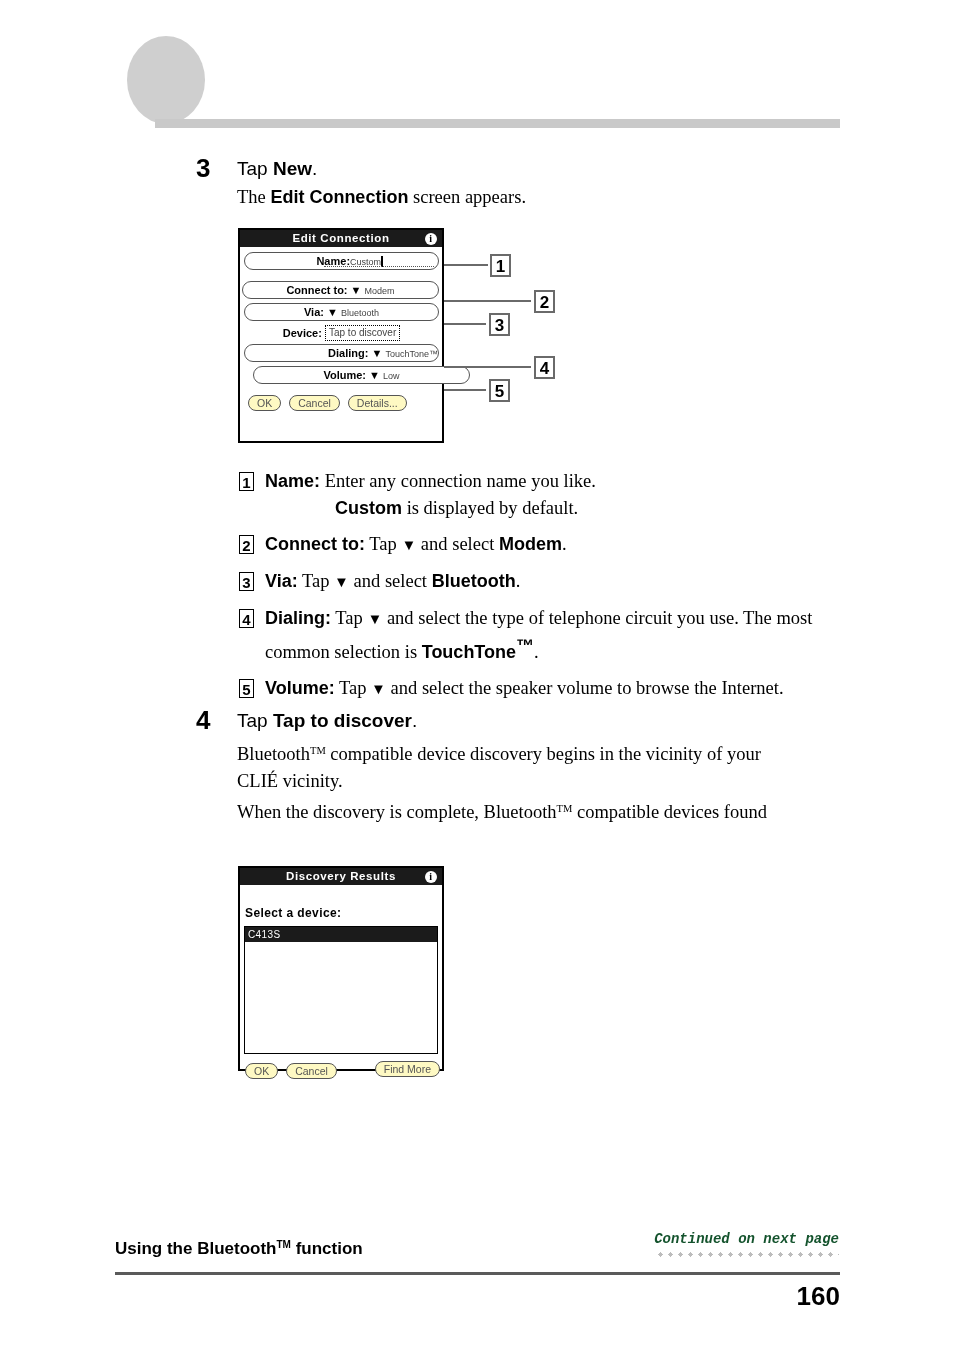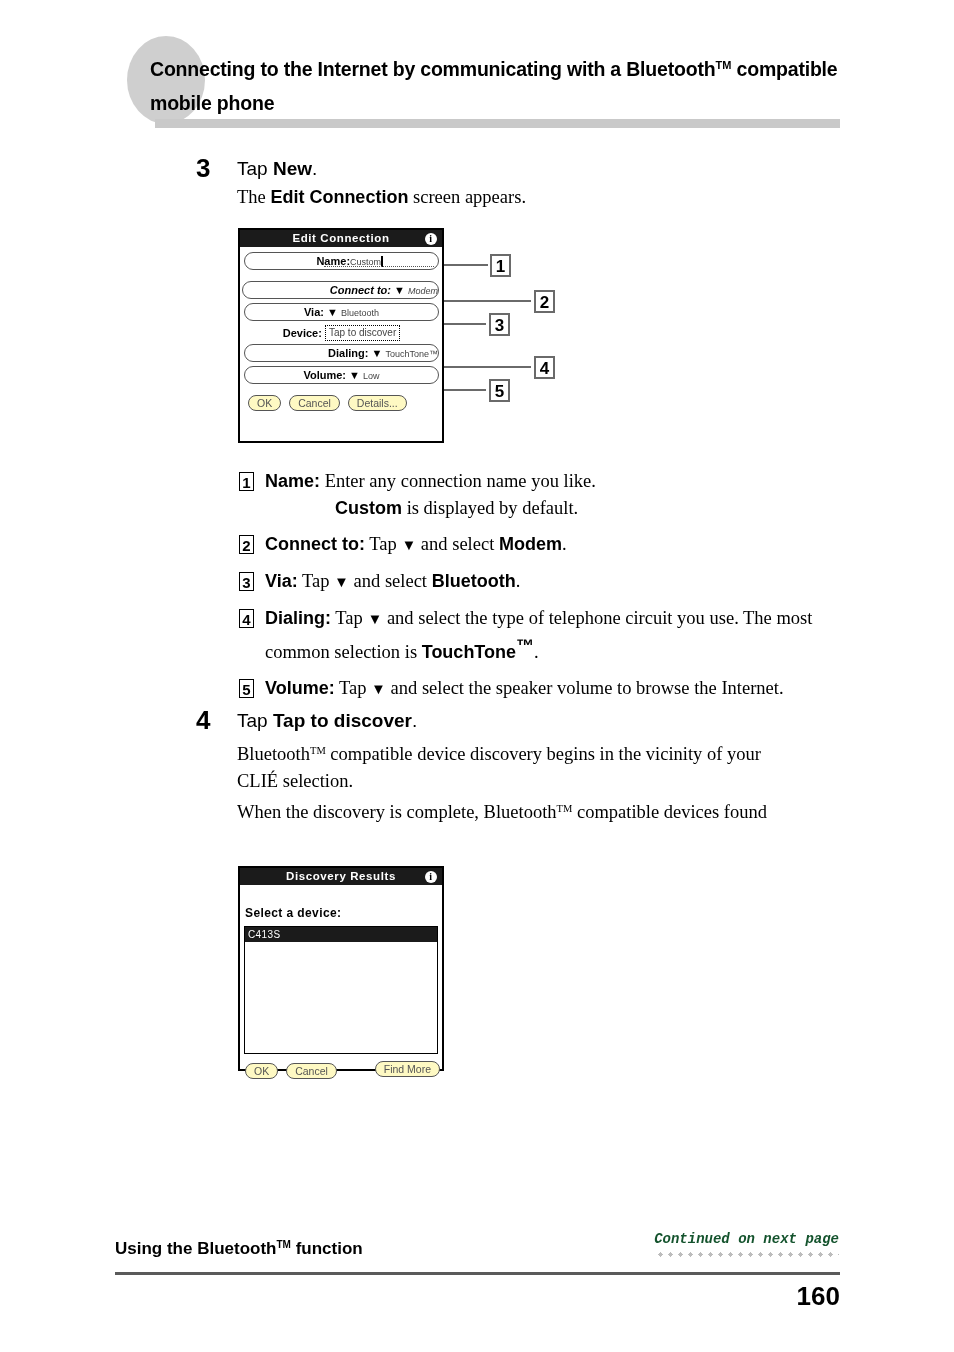--- a/index.html
+++ b/index.html
@@ -198,40 +198,40 @@
     left: 84px; top: 19px;
     width: 110px;
     border-bottom: 1.2px dotted #555;
   }
   .caret {
     display: inline-block;
     width: 1.5px; height: 11px;
     background: #000;
     vertical-align: -2px;
   }
-  .row-connect { left: 2px; top: 34px; width: 197px; text-align: right; font-style: italic; }
+  .row-connect { left: 2px; top: 34px; width: 197px; text-align: center; }
   .row-via     { left: 4px; top: 56px; width: 195px; text-align: center; }
   .row-device  {
     position: absolute;
     left: 4px; top: 78px; width: 195px; height: 17px;
     font-family: "Liberation Sans", sans-serif;
     font-size: 11px; line-height: 17px;
     text-align: center;
   }
   .dotted-box {
     display: inline-block;
     border: 1.4px dotted #000;
     padding: 0 3px;
     color: #444;
     font-size: 10px;
     line-height: 14px;
     vertical-align: 1px;
   }
   .row-dialing { left: 4px; top: 97px; width: 195px; text-align: right; }
-  .row-volume  { left: 4px; top: 119px; width: 195px; text-align: center; }
+  .row-volume  { left: 13px; top: 119px; width: 217px; text-align: center; }
 
   .btnrow {
     position: absolute;
     left: 8px; top: 146px;
     width: 190px;
   }
   .pbtn {
     display: inline-block;
     border: 1.4px solid #555;
     border-radius: 9px;
@@ -343,24 +343,20 @@
     font-size: 26px;
     color: #000;
   }
 </style>
 </head>
 <body>
 
 <div class="header-wrap">
   <div class="header-ellipse"></div>
   <div class="header-bar"></div>
-  <div class="header-title">
-    <span>Connecting to the Internet by communicating with a Bluetooth</span><sup>TM</sup><span> compatible</span><br>
-    <span>mobile phone</span>
-  </div>
 </div>
 
 <div class="step">
   <div class="step-num" style="left:196px; top:155px;">3</div>
   <div class="step-head" style="left:237px; top:157px;">
     <span>Tap </span><b>New</b><span>.</span>
   </div>
   <div class="step-body" style="left:237px; top:184px; width:600px;">
     <span>The </span><b>Edit Connection</b><span> screen appears.</span>
   </div>
@@ -457,21 +453,21 @@
 
 </div>
 
 <div class="step">
   <div class="step-num" style="left:196px; top:707px;">4</div>
   <div class="step-head" style="left:237px; top:709px;">
     <span>Tap </span><b>Tap to discover</b><span>.</span>
   </div>
   <div class="step-body" style="left:237px; top:737px; width:610px;">
     <span>Bluetooth</span><sup>TM</sup><span> compatible device discovery begins in the vicinity of your</span><br>
-    <span>CLIÉ selection.</span><br>
+    <span>CLIÉ vicinity.</span><br>
     <span>When the discovery is complete, Bluetooth</span><sup>TM</sup><span> compatible devices found</span><br>
   </div>
 </div>
 
 <div class="pda" style="left:238px; top:866px; width:206px; height:205px;">
   <div class="pda-title">
     <span>Discovery Results</span>
     <span class="info-icon">i</span>
   </div>
   <div style="position:relative;">

